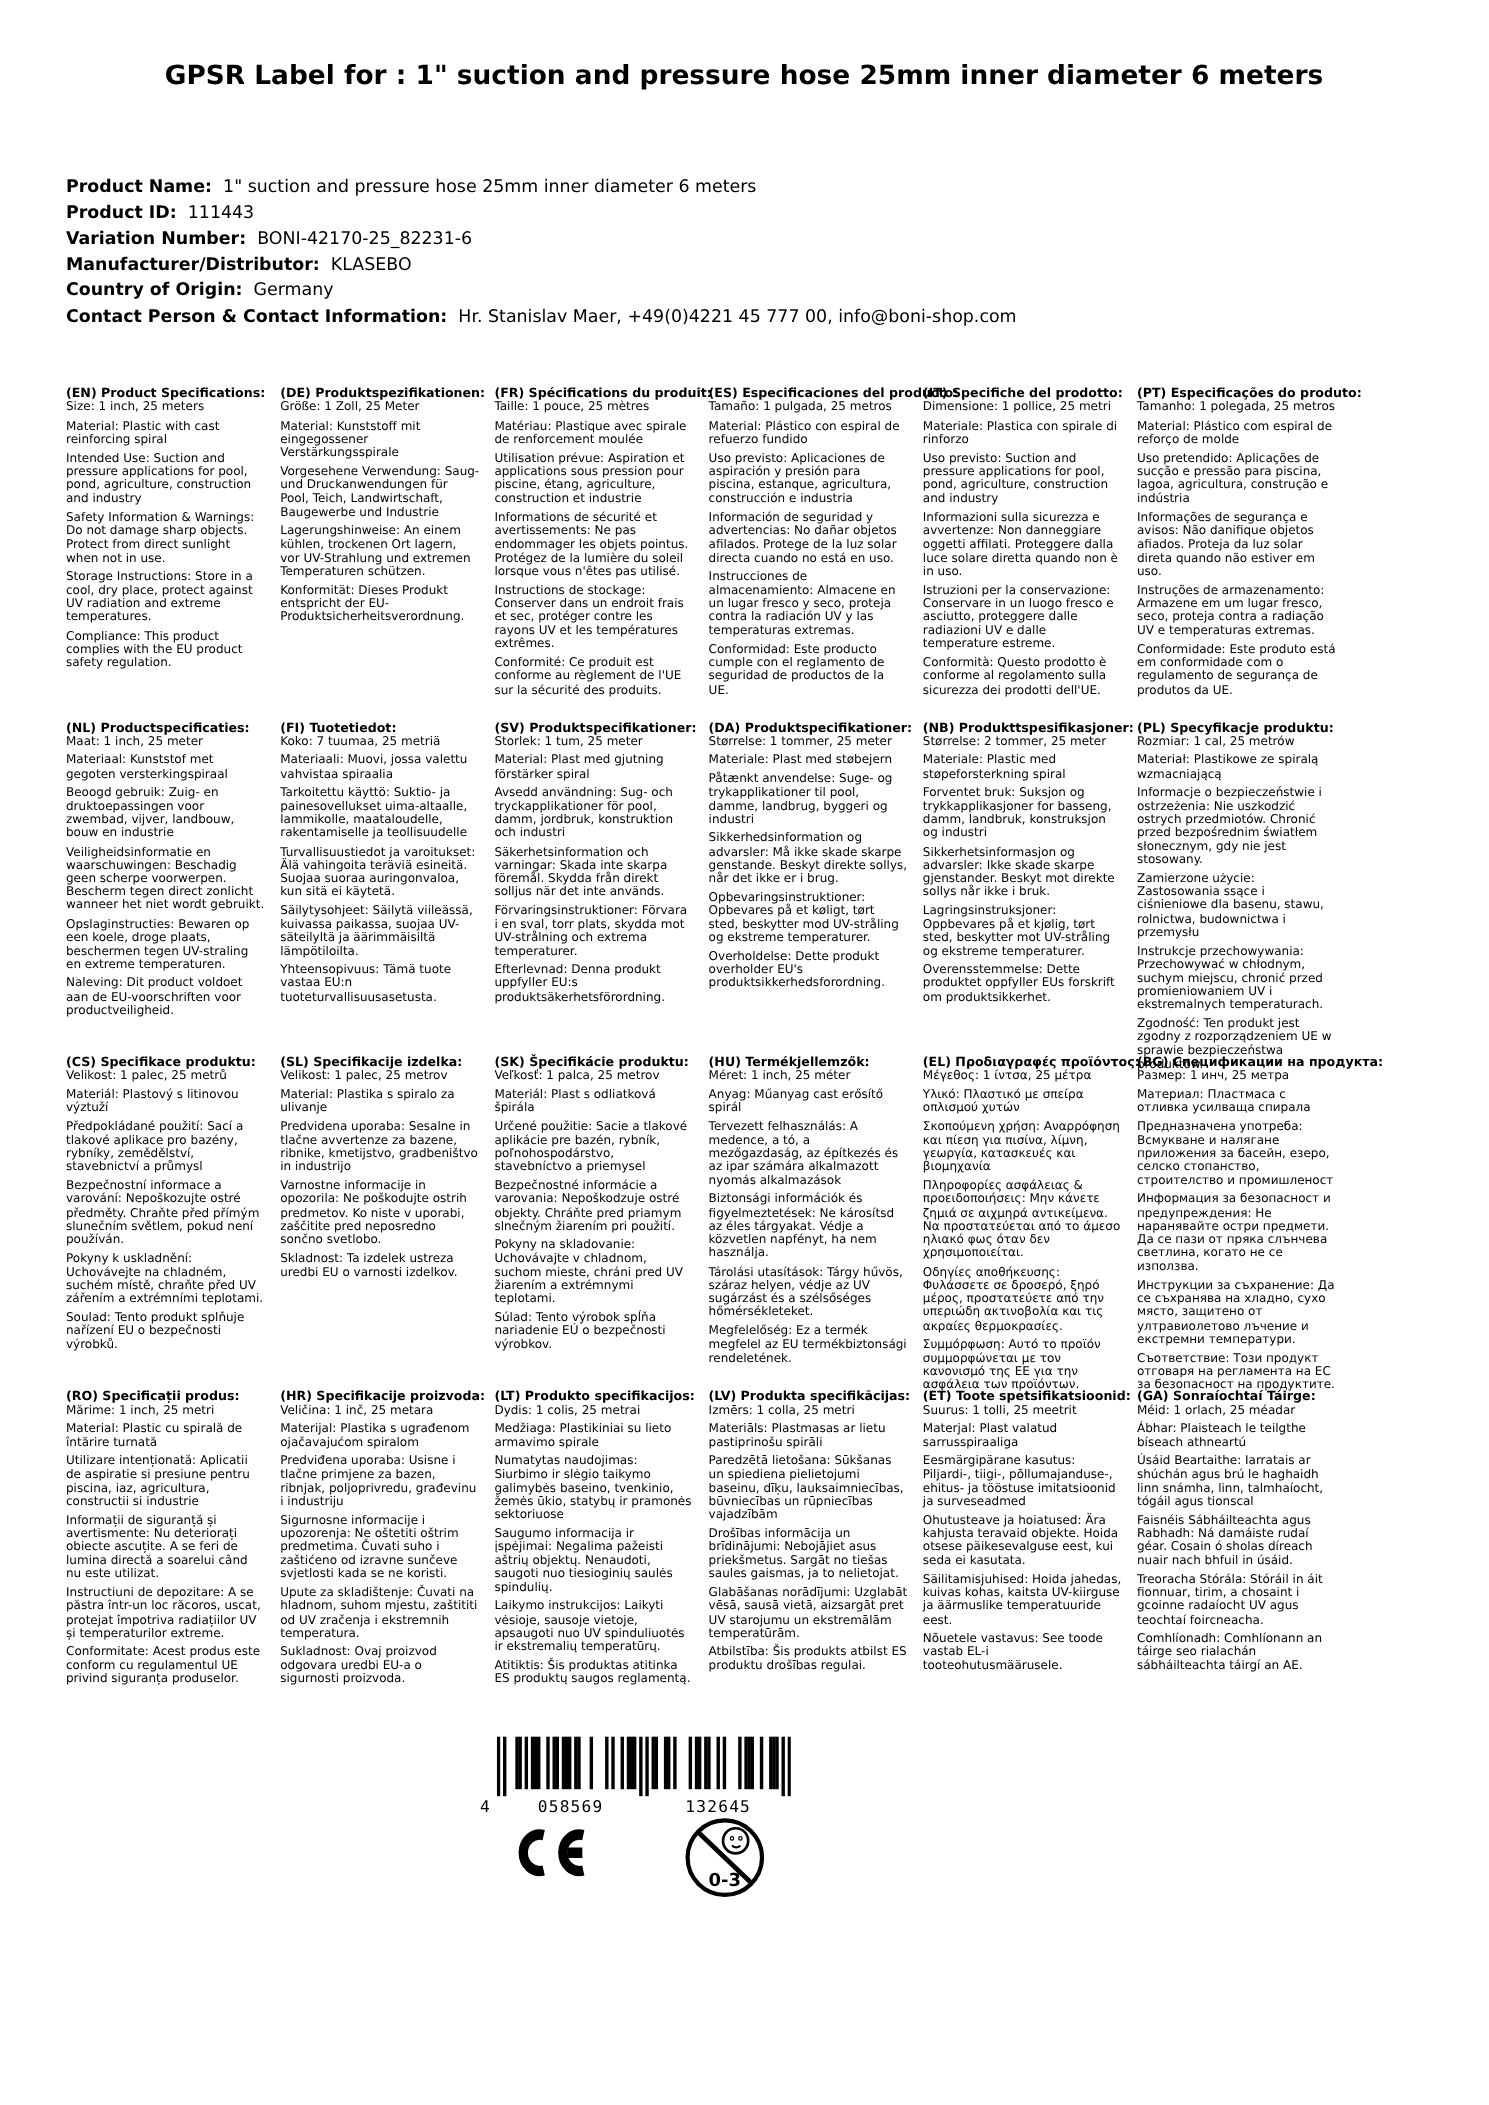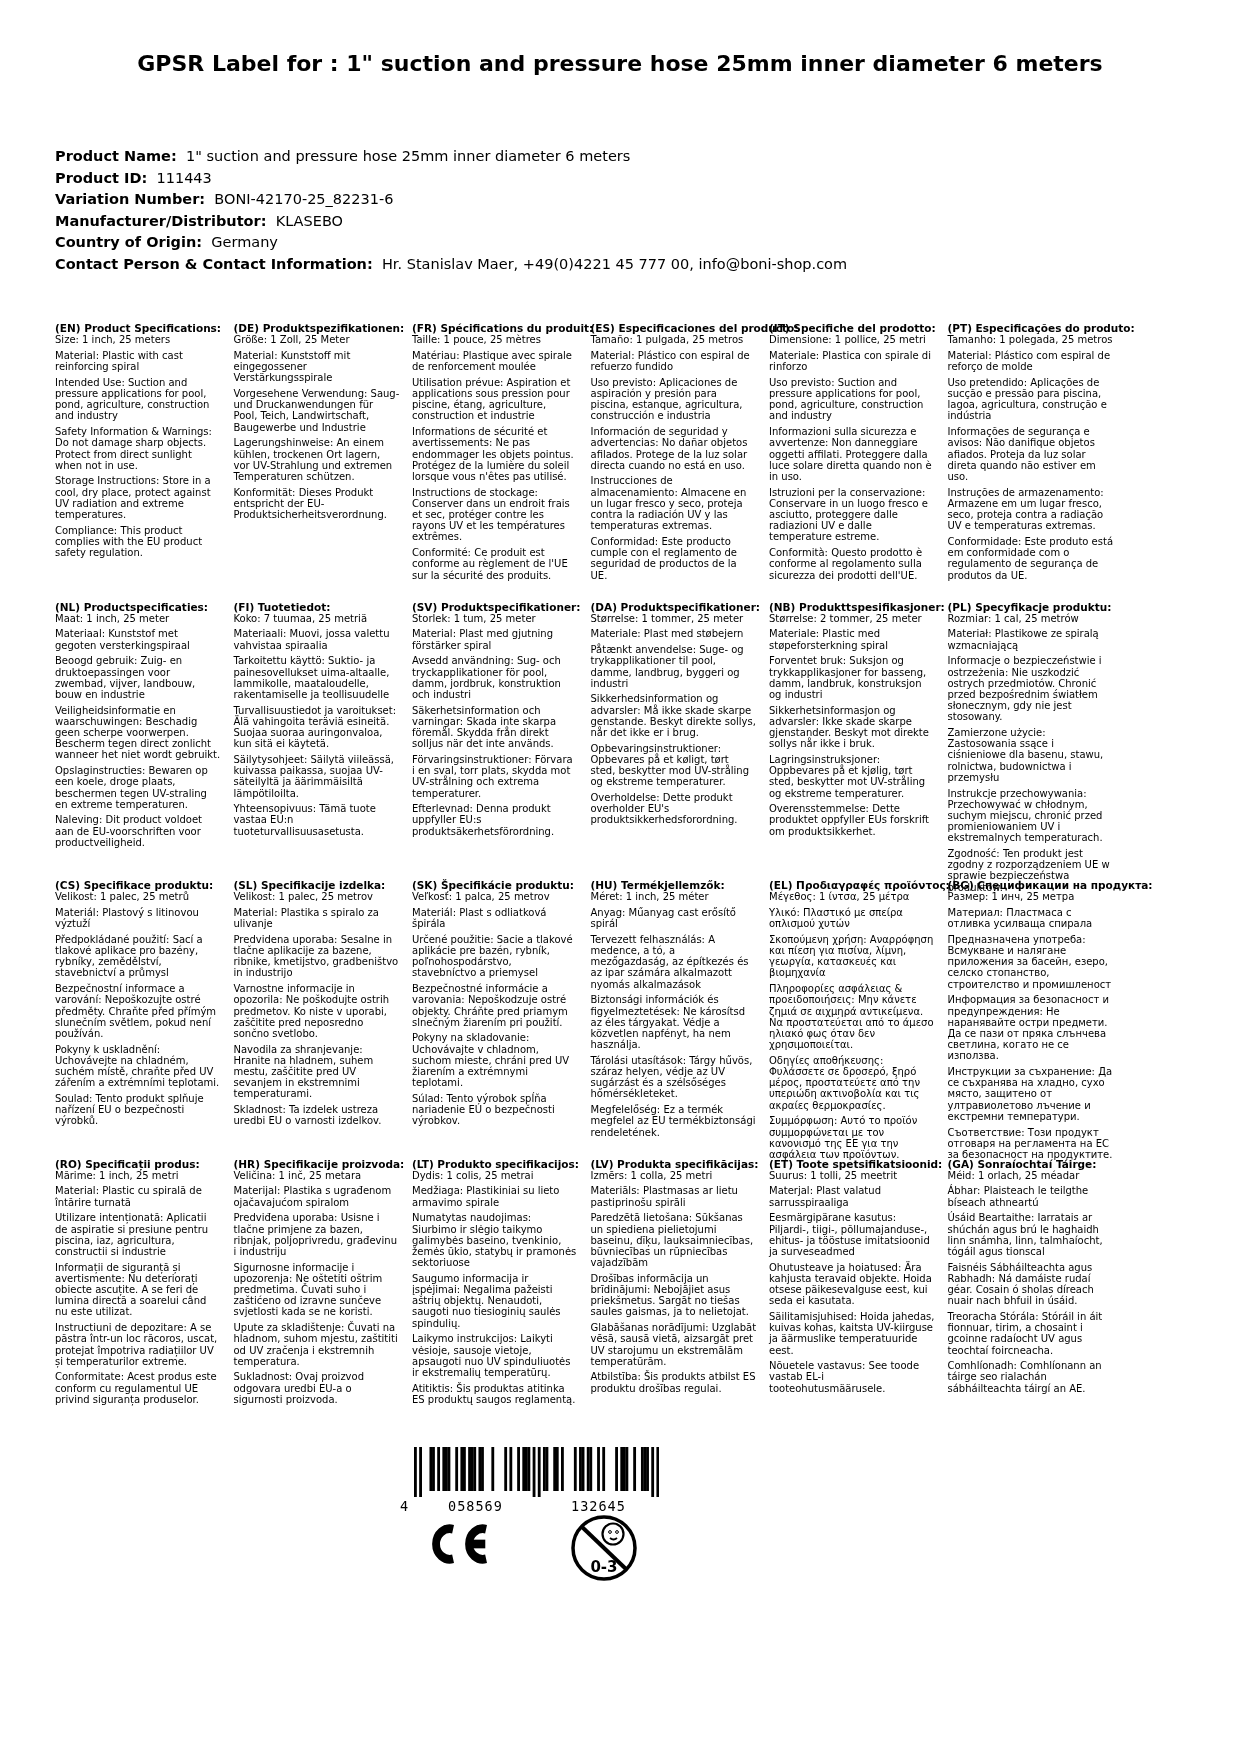--- a/index.html
+++ b/index.html
@@ -169,23 +169,22 @@
         <p class="lang-p">Materiál: Plastový s litinovou výztuží</p>
         <p class="lang-p">Předpokládané použití: Sací a tlakové aplikace pro bazény, rybníky, zemědělství, stavebnictví a průmysl</p>
         <p class="lang-p">Bezpečnostní informace a varování: Nepoškozujte ostré předměty. Chraňte před přímým slunečním světlem, pokud není používán.</p>
         <p class="lang-p">Pokyny k uskladnění: Uchovávejte na chladném, suchém místě, chraňte před UV zářením a extrémními teplotami.</p>
         <p class="lang-p">Soulad: Tento produkt splňuje nařízení EU o bezpečnosti výrobků.</p>
       </div>
       <div class="lang-block">
         <div class="lang-heading">(SL) Specifikacije izdelka:</div>
         <p class="lang-p">Velikost: 1 palec, 25 metrov</p>
         <p class="lang-p">Material: Plastika s spiralo za ulivanje</p>
-        <p class="lang-p">Predvidena uporaba: Sesalne in tlačne aplikacije za bazene, ribnike, kmetijstvo, gradbeništvo in industrijo</p>
+        <p class="lang-p">Predvidena uporaba: Sesalne in tlačne avvertenze za bazene, ribnike, kmetijstvo, gradbeništvo in industrijo</p>
         <p class="lang-p">Varnostne informacije in opozorila: Ne poškodujte ostrih predmetov. Ko niste v uporabi, zaščitite pred neposredno sončno svetlobo.</p>
-        <p class="lang-p">Navodila za shranjevanje: Hranite na hladnem, suhem mestu, zaščitite pred UV sevanjem in ekstremnimi temperaturami.</p>
         <p class="lang-p">Skladnost: Ta izdelek ustreza uredbi EU o varnosti izdelkov.</p>
       </div>
       <div class="lang-block">
         <div class="lang-heading">(SK) Špecifikácie produktu:</div>
         <p class="lang-p">Veľkosť: 1 palca, 25 metrov</p>
         <p class="lang-p">Materiál: Plast s odliatková špirála</p>
         <p class="lang-p">Určené použitie: Sacie a tlakové aplikácie pre bazén, rybník, poľnohospodárstvo, stavebníctvo a priemysel</p>
         <p class="lang-p">Bezpečnostné informácie a varovania: Nepoškodzuje ostré objekty. Chráňte pred priamym slnečným žiarením pri použití.</p>
         <p class="lang-p">Pokyny na skladovanie: Uchovávajte v chladnom, suchom mieste, chráni pred UV žiarením a extrémnymi teplotami.</p>
         <p class="lang-p">Súlad: Tento výrobok spĺňa nariadenie EÚ o bezpečnosti výrobkov.</p>

